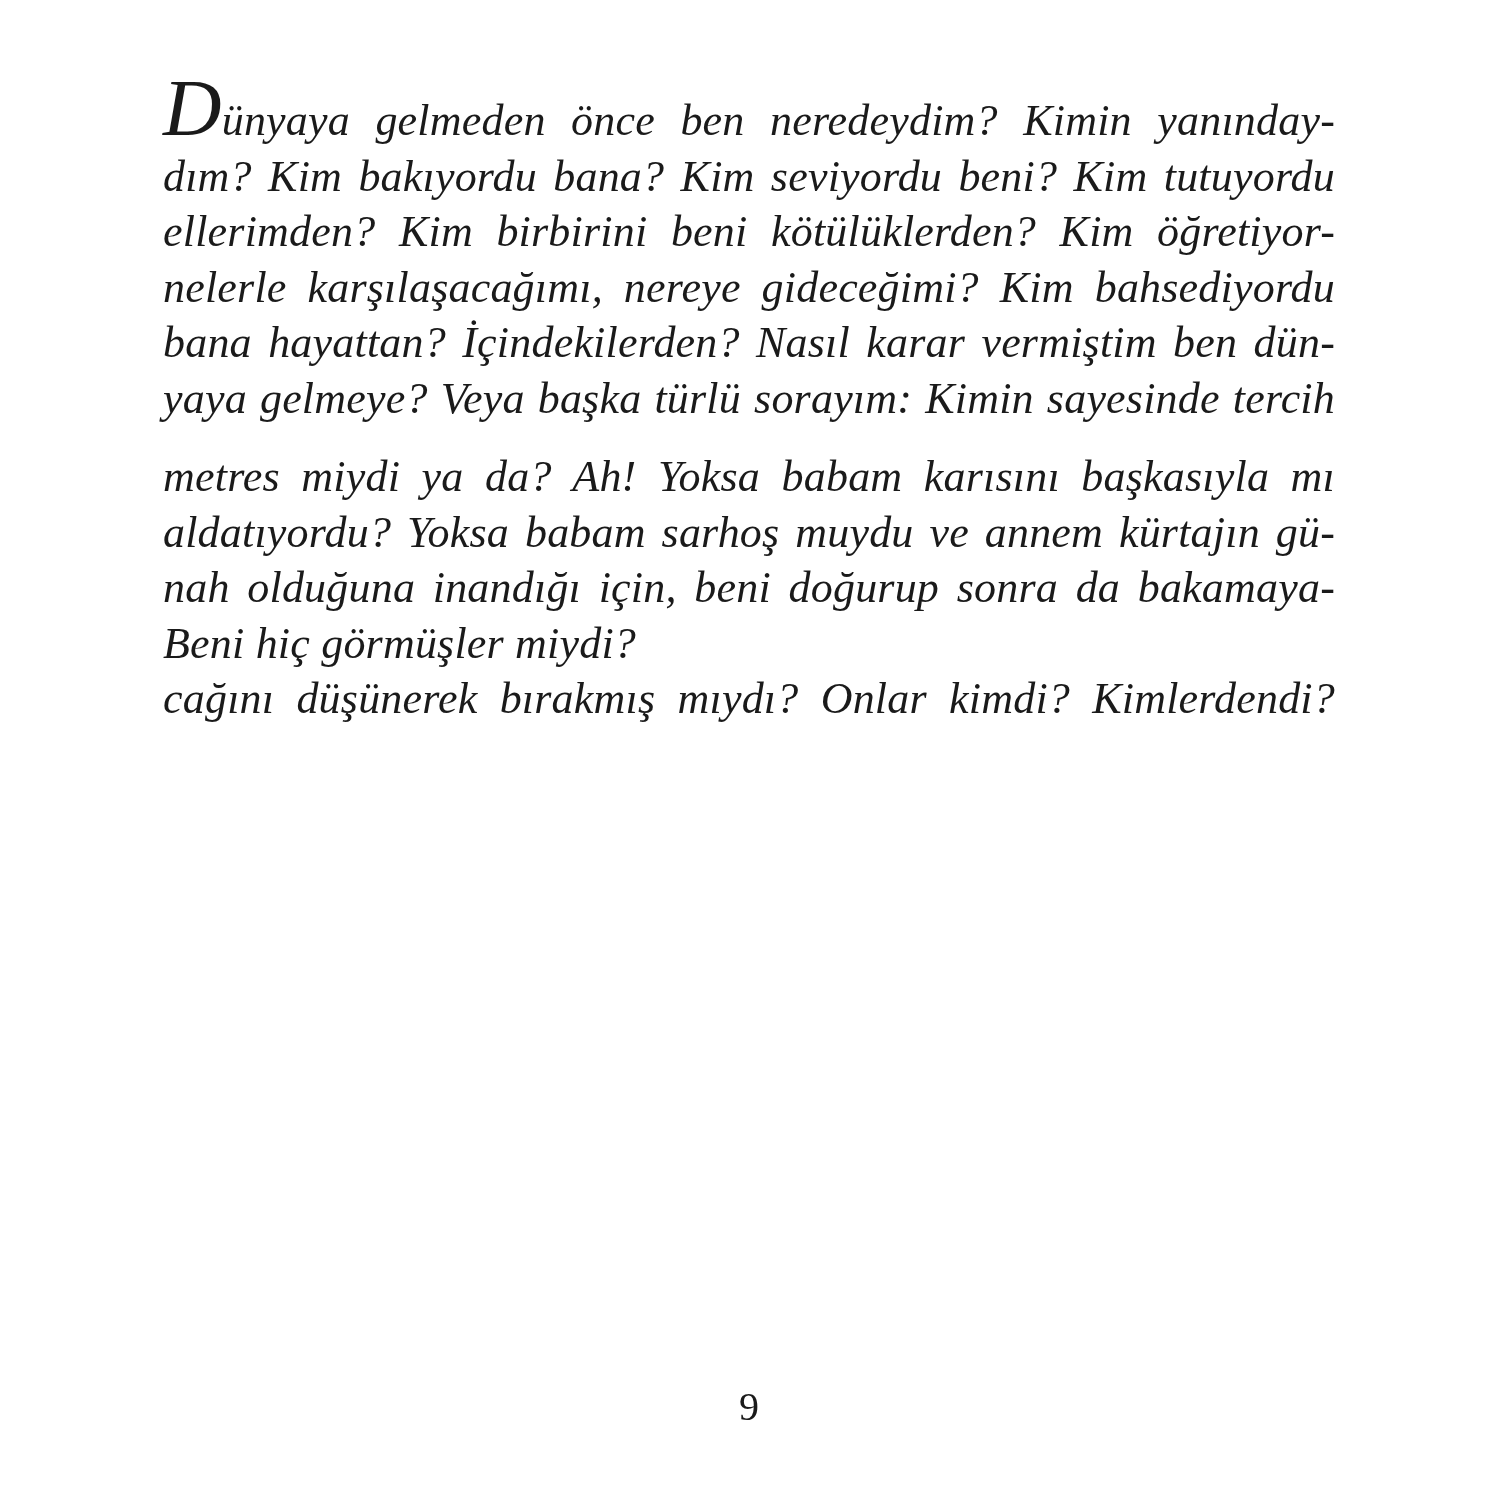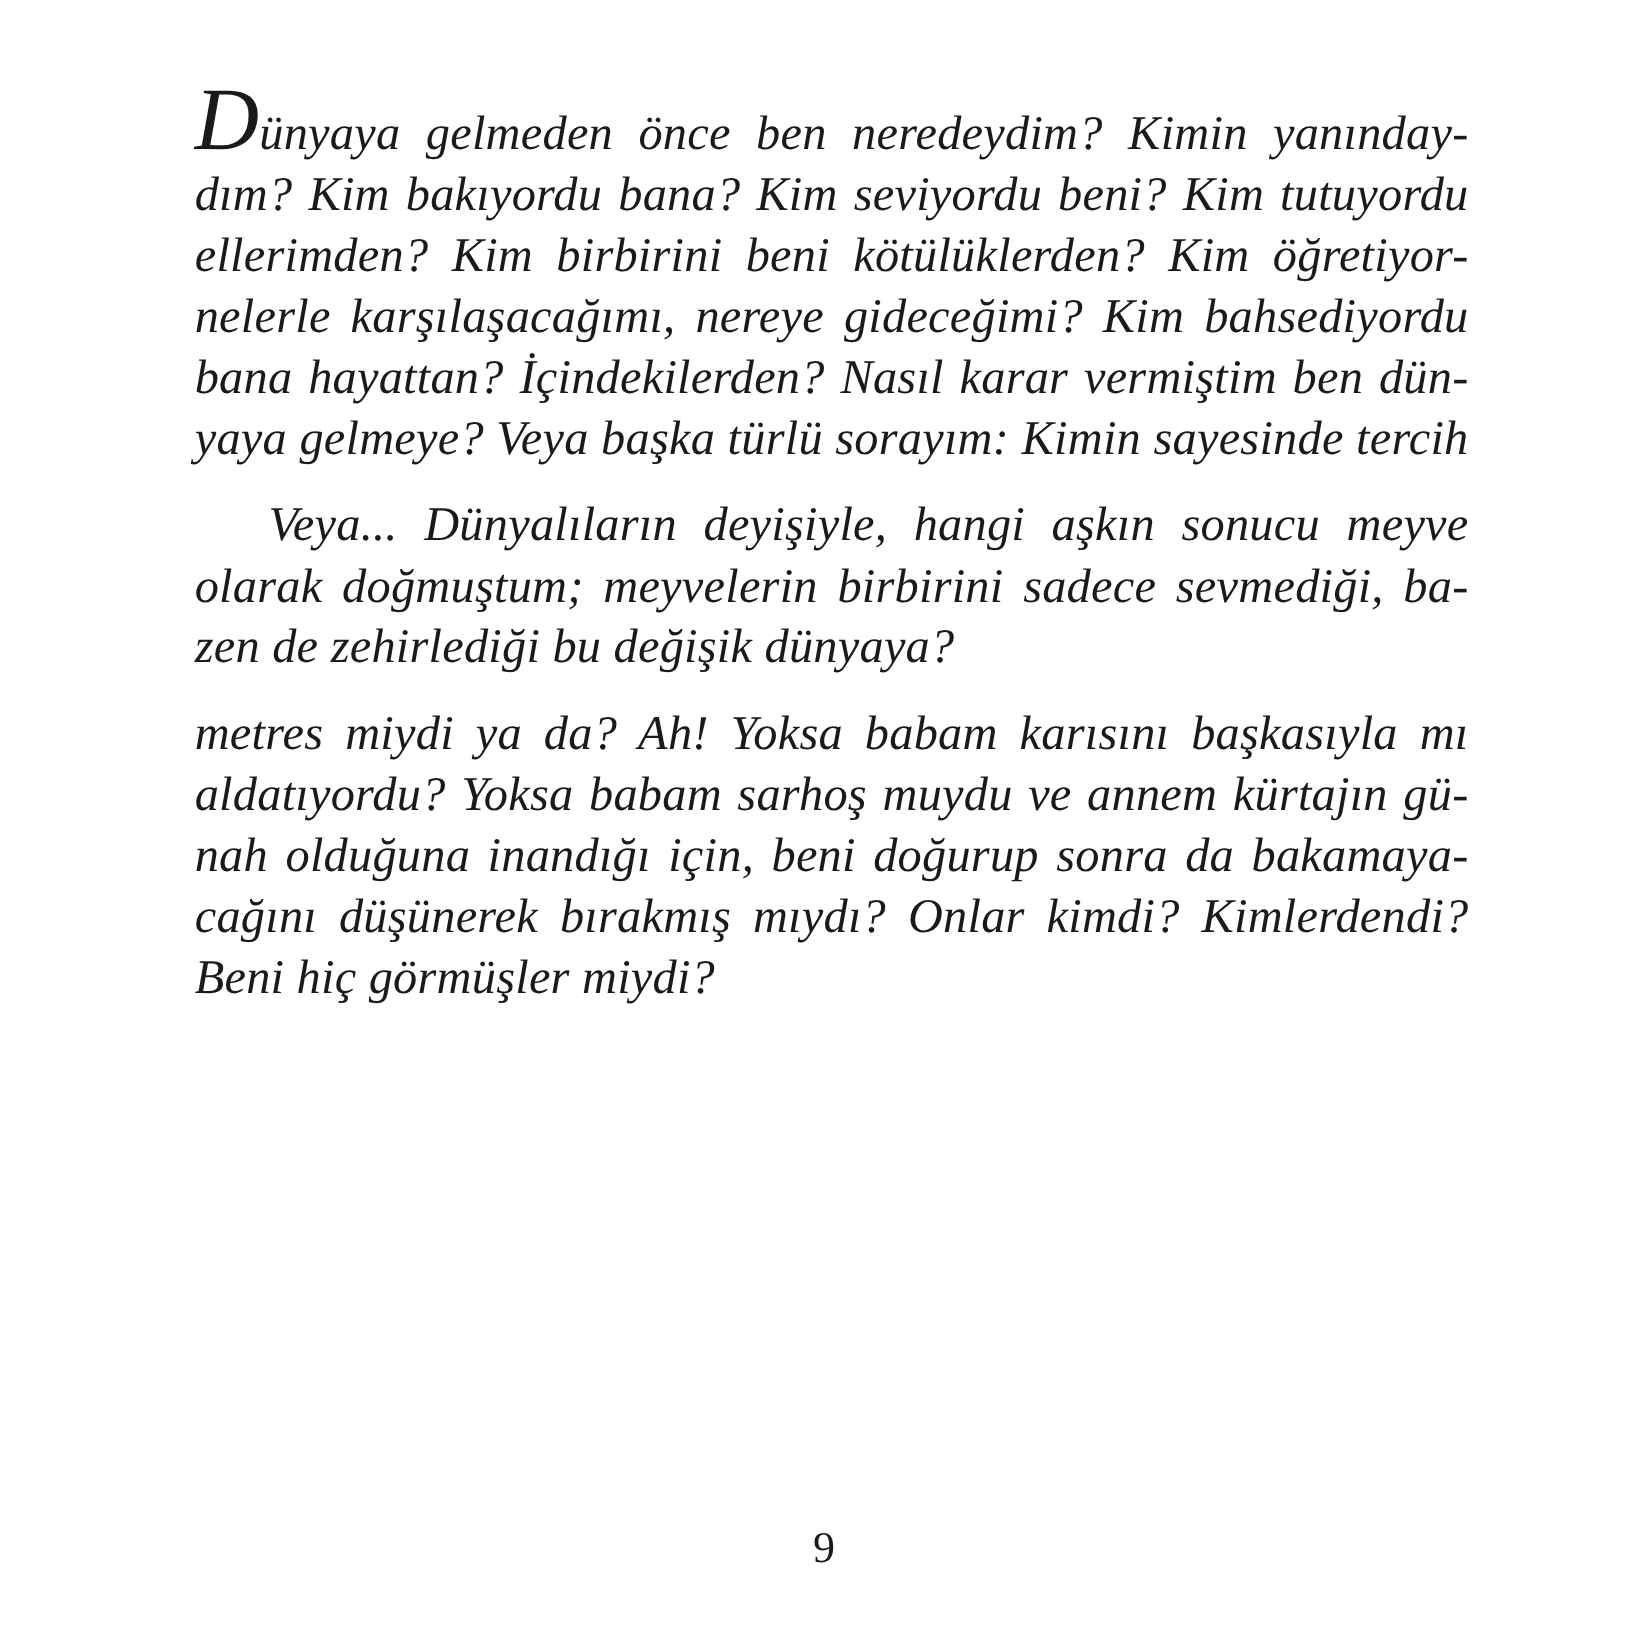--- a/index.html
+++ b/index.html
@@ -25,21 +25,20 @@
     line-height: 55.5px;
     letter-spacing: 0.2px;
   }
   .para { margin: 0; }
   .para + .para { margin-top: 23px; }
   .line {
     text-align: justify;
     text-align-last: justify;
     text-justify: inter-word;
     white-space: normal;
-    margin-left: 14px;
   }
   .line.end { text-align-last: left; }
   .line.indent { text-indent: 67px; }
   .dropcap {
     font-size: 81px;
     line-height: 55.5px;
     font-style: italic;
   }
   .page-num {
     position: absolute;
@@ -59,32 +58,27 @@
 
   <div class="para">
     <div class="line"><span class="dropcap">D</span><span>ünyaya gelmeden önce ben neredeydim? Kimin yanınday-</span></div>
     <div class="line">dım? Kim bakıyordu bana? Kim seviyordu beni? Kim tutuyordu</div>
     <div class="line">ellerimden? Kim birbirini beni kötülüklerden? Kim öğretiyor-</div>
     <div class="line">nelerle karşılaşacağımı, nereye gideceğimi? Kim bahsediyordu</div>
     <div class="line">bana hayattan? İçindekilerden? Nasıl karar vermiştim ben dün-</div>
     <div class="line">yaya gelmeye? Veya başka türlü sorayım: Kimin sayesinde tercih</div>
   </div>
 
-  <div class="para">
-    <div class="line indent">Veya... Dünyalıların deyişiyle, hangi aşkın sonucu meyve</div>
-    <div class="line">olarak doğmuştum; meyvelerin birbirini sadece sevmediği, ba-</div>
-    <div class="line end">zen de zehirlediği bu değişik dünyaya?</div>
-  </div>
 
   <div class="para">
     <div class="line">metres miydi ya da? Ah! Yoksa babam karısını başkasıyla mı</div>
     <div class="line">aldatıyordu? Yoksa babam sarhoş muydu ve annem kürtajın gü-</div>
     <div class="line">nah olduğuna inandığı için, beni doğurup sonra da bakamaya-</div>
+    <div class="line end">Beni hiç görmüşler miydi?</div>
     <div class="line">cağını düşünerek bırakmış mıydı? Onlar kimdi? Kimlerdendi?</div>
-    <div class="line end">Beni hiç görmüşler miydi?</div>
   </div>
 
   <div class="para">
   </div>
 
 </div>
 
 <div class="page-num">9</div>
 
 </body></html>

